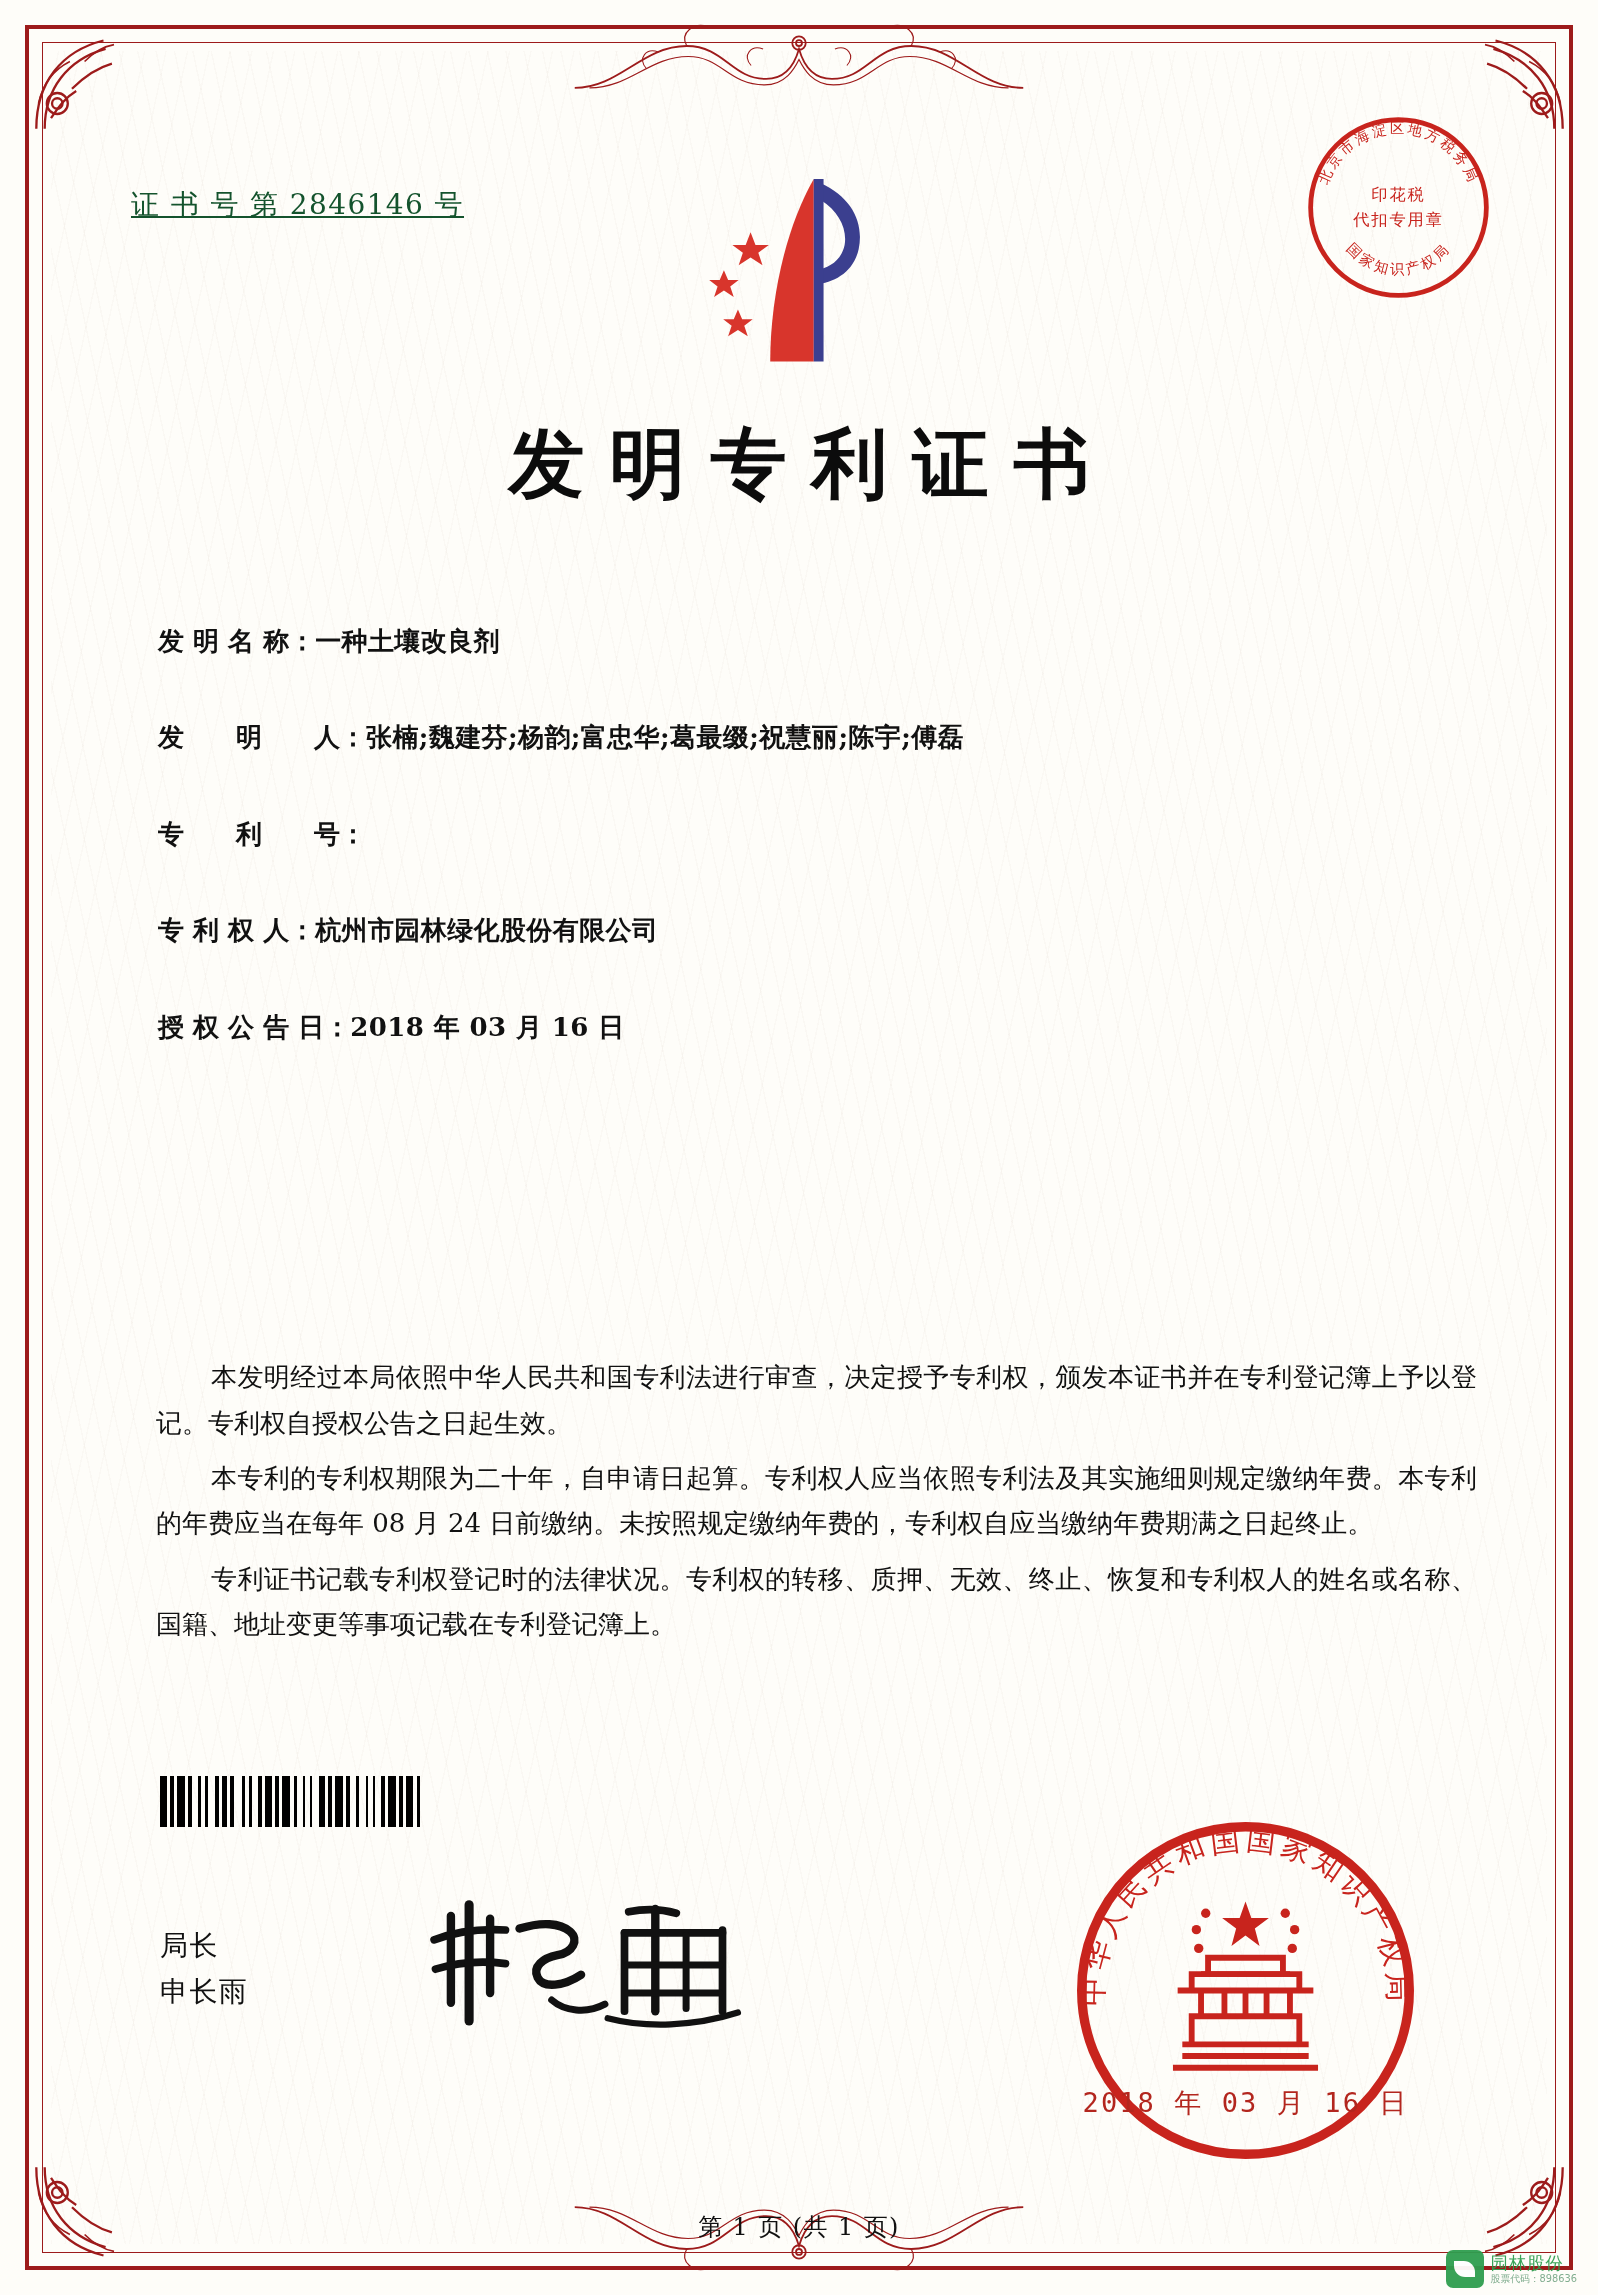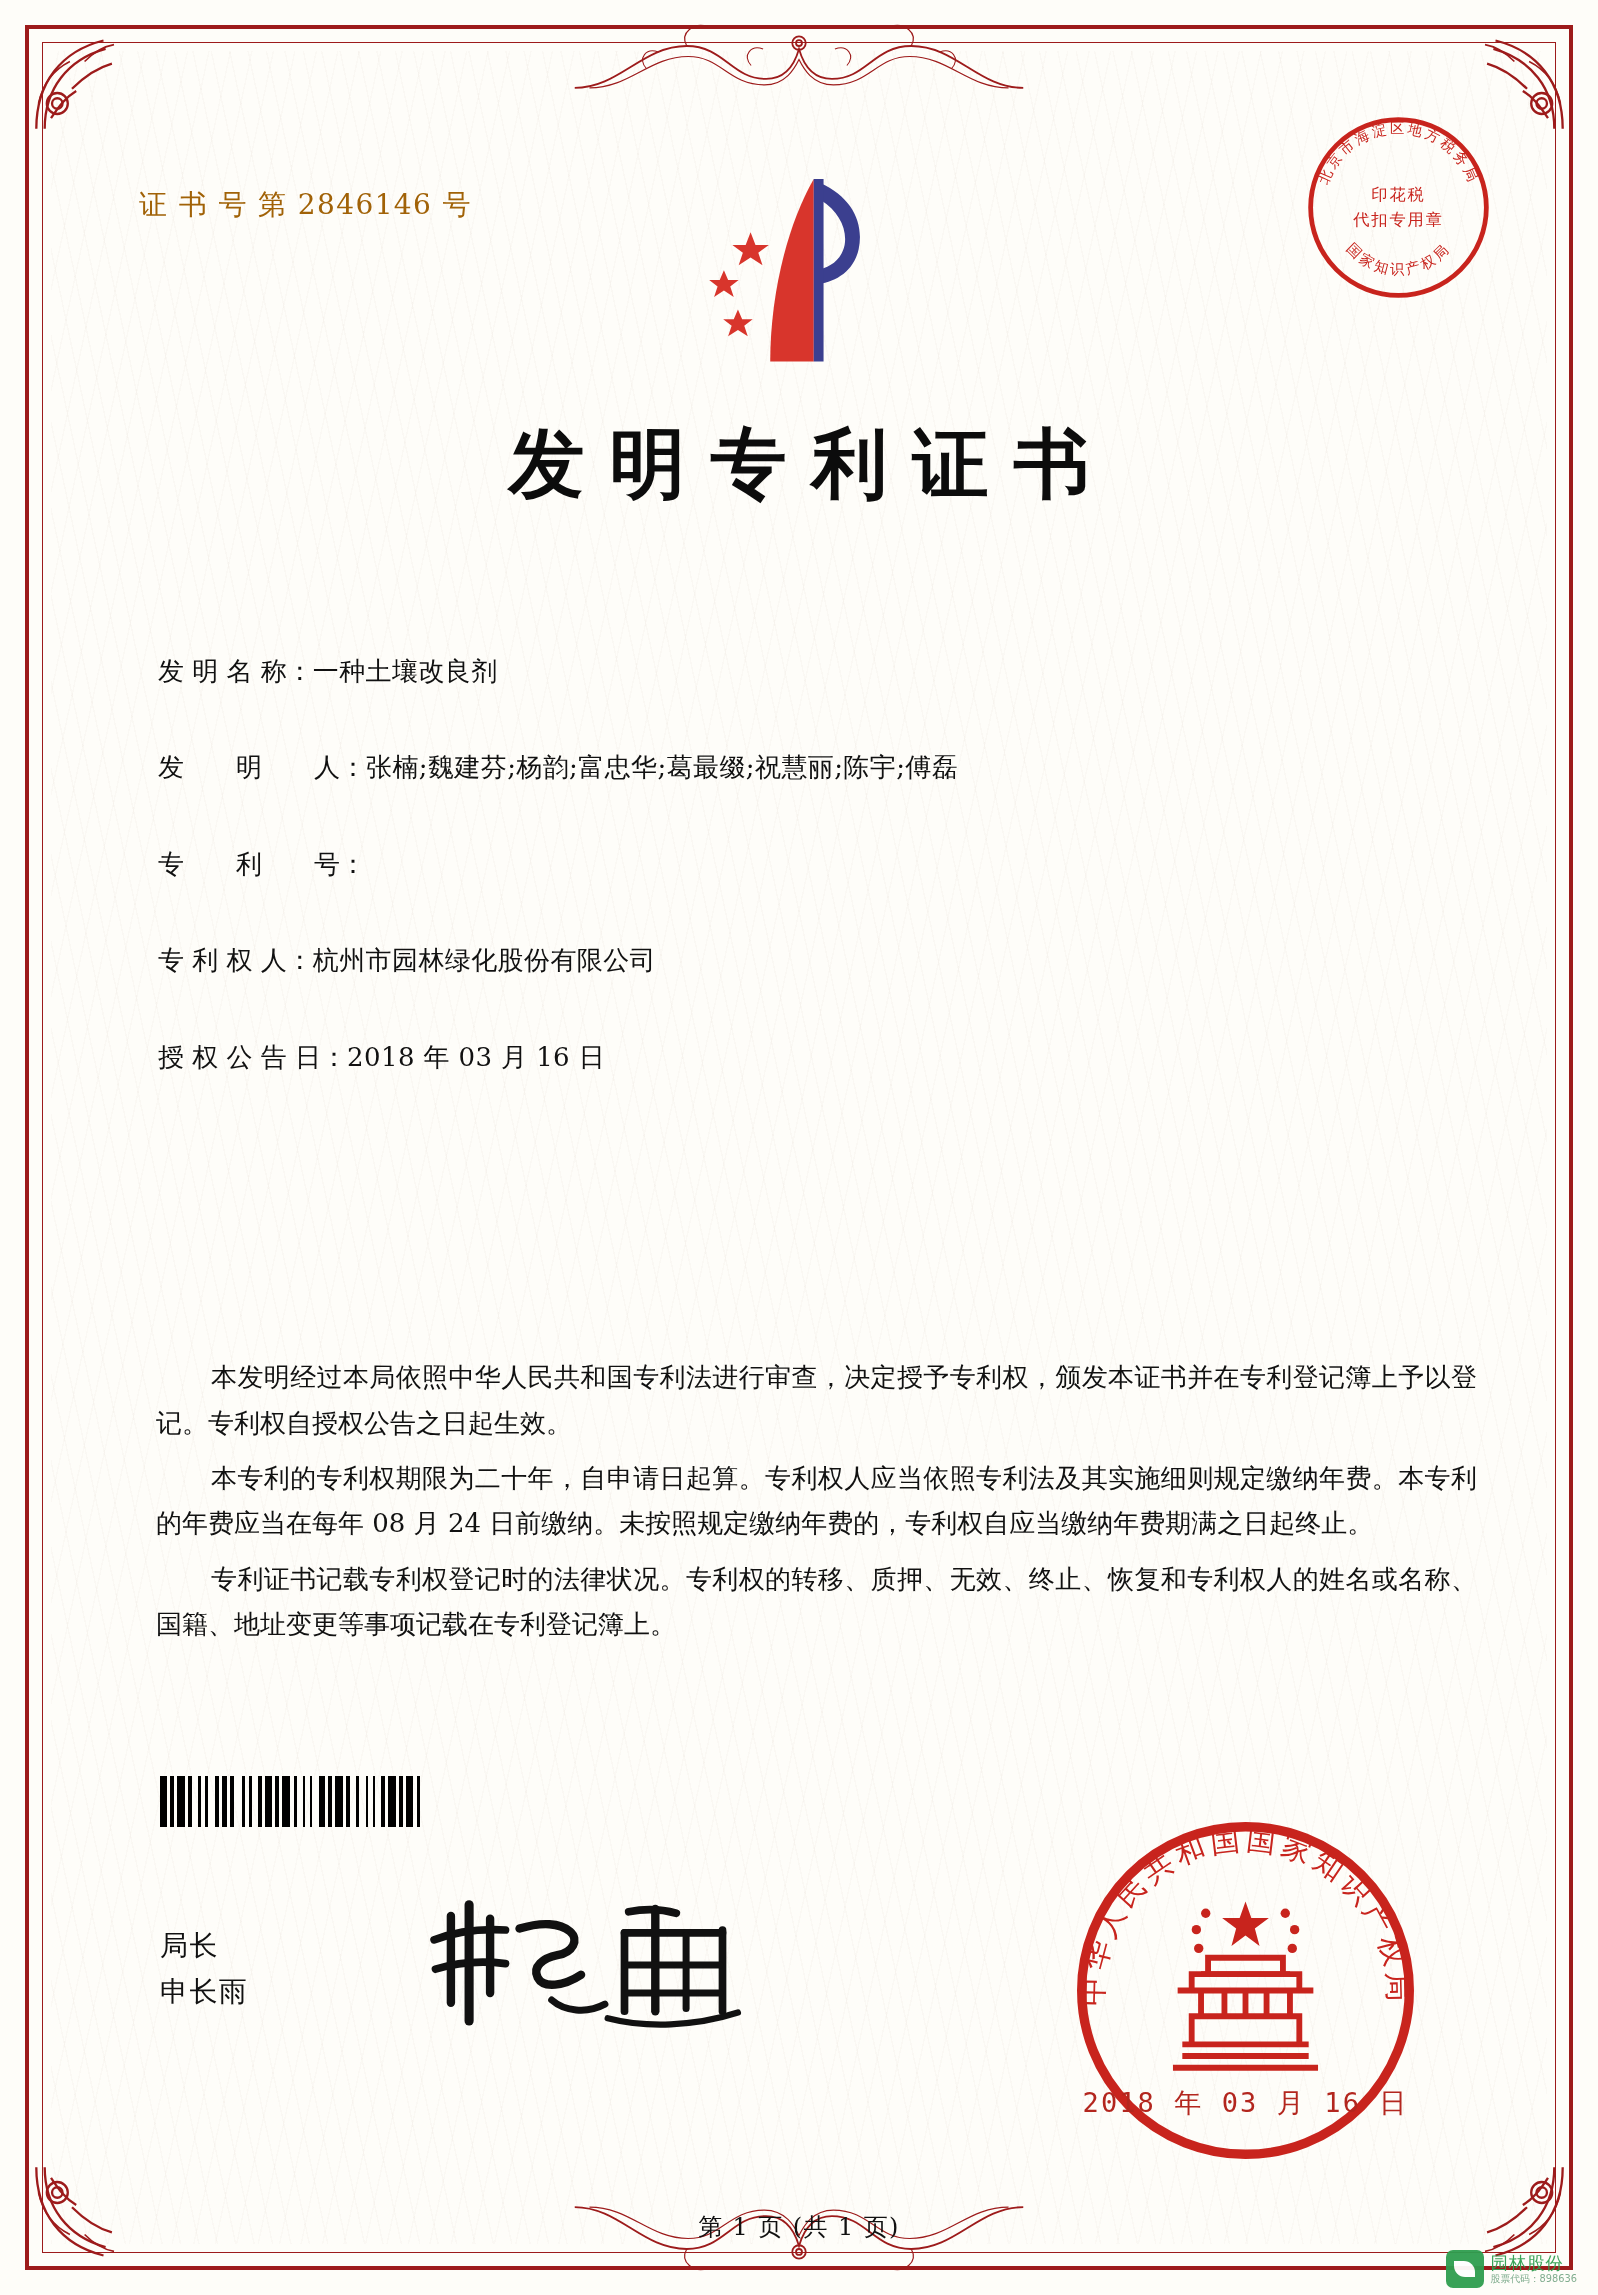--- a/index.html
+++ b/index.html
@@ -64,26 +64,27 @@
     transform: translateX(-50%) scaleY(-1);
     width: 449px;
     height: 77px;
     color: #9d1b1b;
   }
   .bottom-flourish svg { width: 100%; height: 100%; display: block; }
 
   
   .cert-number {
     position: absolute;
-    left: 139px;
+    left: 131px;
     top: 186px;
     font-size: 28px;
     letter-spacing: 1.4px;
-    color: #a16207;
+    color: #14532d;
     white-space: nowrap;
+    text-decoration: underline;
   }
   .logo {
     position: absolute;
     left: 50%;
     top: 172px;
     transform: translateX(-50%);
     width: 232px;
     height: 200px;
   }
   .logo svg { width: 100%; height: 100%; display: block; }
@@ -109,21 +110,22 @@
     text-indent: 25px;
     color: #0c0c0c;
     font-family: "DejaVu Serif", "Liberation Serif", serif;
   }
 
   
   .fields {
     position: absolute;
     left: 158px;
     right: 126px;
-    top: 653px;
+    top: 623px;
+    font-weight: bold;
   }
   .field-row {
     display: flex;
     align-items: baseline;
     margin-bottom: 60px;
     font-size: 26px;
     color: #111;
     line-height: 1.4;
   }
   .field-label {

